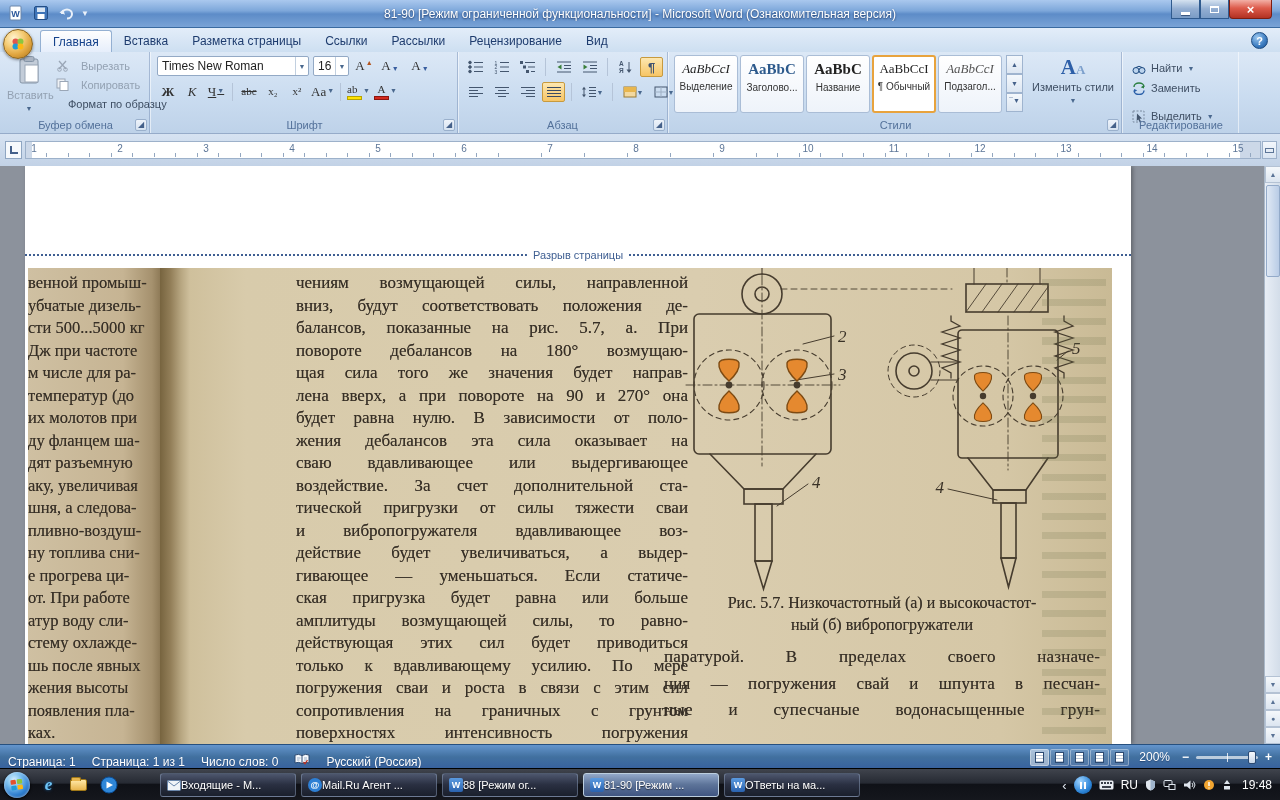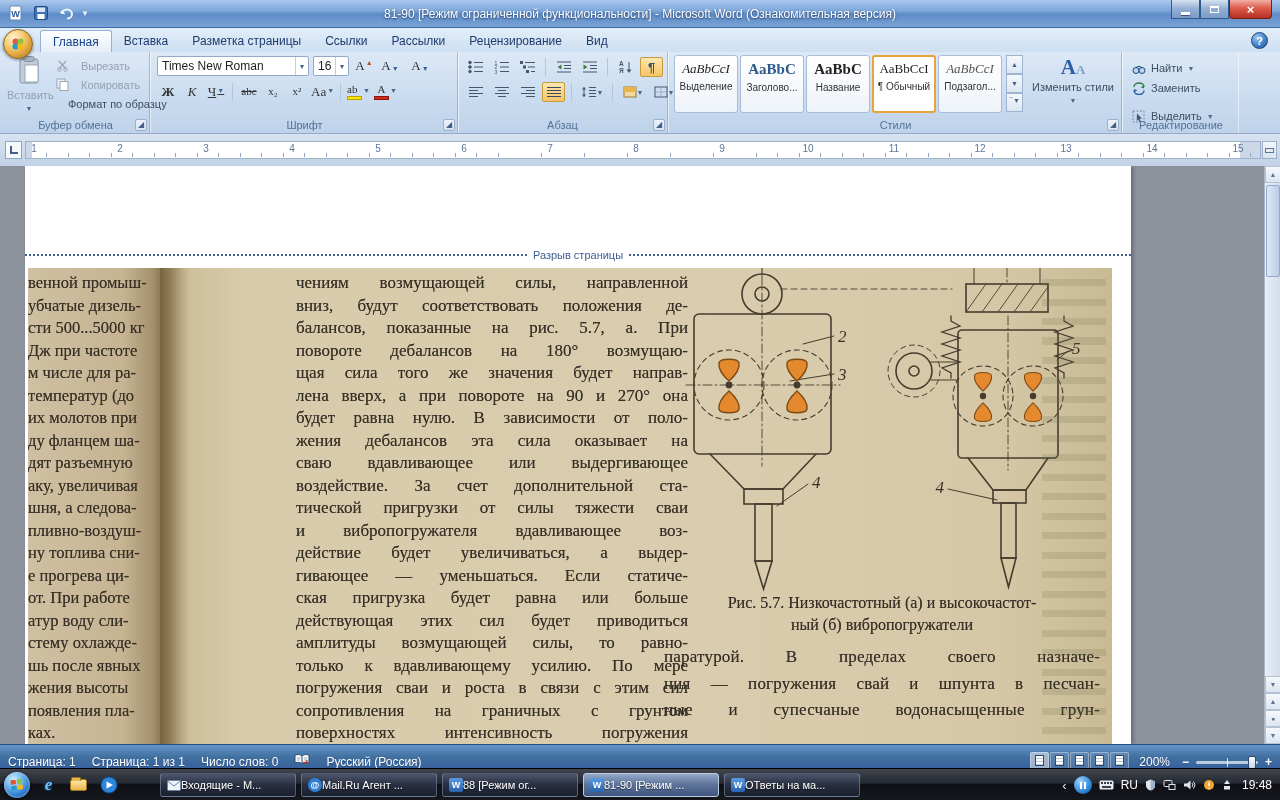--- a/index.html
+++ b/index.html
@@ -155,21 +155,21 @@
  border:1px solid #b4c2d4;color:#5a7396;font-size:7px;text-align:center;line-height:15px;}
 .sb-up{top:0;} .sb-down{bottom:51px;} .sb-prev{bottom:34px;} .sb-sel{bottom:17px;} .sb-next{bottom:0;}
 .sb-thumb{position:absolute;left:1px;top:19px;width:14px;height:92px;border:1px solid #93aac9;border-radius:2px;
  background:linear-gradient(90deg,#dfe8f4,#b9cce6);}
 
 
 .statusbar{position:absolute;left:0;top:744px;width:1280px;height:24px;
  background:linear-gradient(#6495cd,#41709f 52%,#38629e);border-top:1px solid #27507f;color:#fff;font-size:12px;}
 .sb-left{position:absolute;left:8px;top:0;height:24px;display:flex;align-items:flex-end;gap:16px;}
 .sb-item{white-space:nowrap;text-shadow:0 1px 1px rgba(0,20,60,.4);}
-.sb-right{position:absolute;right:6px;top:0;height:24px;display:flex;align-items:flex-end;gap:10px;}
+.sb-right{position:absolute;right:6px;top:0;height:24px;display:flex;align-items:center;gap:10px;}
 .views{display:flex;gap:1px;}
 .vbtn{width:19px;height:17px;display:flex;align-items:center;justify-content:center;border:1px solid rgba(255,255,255,.35);
  background:rgba(255,255,255,.12);border-radius:2px;}
 .vbtn.active{background:rgba(255,255,255,.5);}
 .vicon{display:block;width:9px;height:11px;background:repeating-linear-gradient(#fff 0 2px,#b9c6d6 2px 3px);border:1px solid #2c4a72;}
 .zoomslider{display:flex;align-items:center;gap:5px;}
 .zs-minus,.zs-plus{width:11px;text-align:center;font-weight:bold;color:#fff;font-size:12px;}
 .zs-track{position:relative;width:62px;height:3px;background:rgba(255,255,255,.65);border-radius:2px;}
 .zs-mid{position:absolute;left:50%;top:-3px;width:1px;height:9px;background:rgba(255,255,255,.8);}
 .zs-thumb{position:absolute;right:2px;top:-5px;width:8px;height:13px;border:1px solid #2c4a72;border-radius:2px;
@@ -659,22 +659,22 @@
               <div class="bm-line">лена вверх, а при повороте на 90 и 270° она</div>
               <div class="bm-line">будет равна нулю. В зависимости от поло-</div>
               <div class="bm-line">жения дебалансов эта сила оказывает на</div>
               <div class="bm-line">сваю вдавливающее или выдергивающее</div>
               <div class="bm-line">воздействие. За счет дополнительной ста-</div>
               <div class="bm-line">тической пригрузки от силы тяжести сваи</div>
               <div class="bm-line">и вибропогружателя вдавливающее воз-</div>
               <div class="bm-line">действие будет увеличиваться, а выдер-</div>
               <div class="bm-line">гивающее — уменьшаться. Если статиче-</div>
               <div class="bm-line">ская пригрузка будет равна или больше</div>
+              <div class="bm-line">амплитуды возмущающей силы, то равно-</div>
               <div class="bm-line">действующая этих сил будет приводиться</div>
-              <div class="bm-line">амплитуды возмущающей силы, то равно-</div>
               <div class="bm-line">только к вдавливающему усилию. По мере</div>
               <div class="bm-line">погружения сваи и роста в связи с этим сил</div>
               <div class="bm-line">сопротивления на граничных с грунтом</div>
               <div class="bm-line">поверхностях интенсивность погружения</div>
             </div>
 
           <svg class="figure" viewBox="660 268 452 330">
 
             <g stroke="#463c2e" fill="none" stroke-width="1.6" stroke-linecap="round">
               <line x1="762" y1="268" x2="762" y2="275" stroke-width="1.1"></line>

